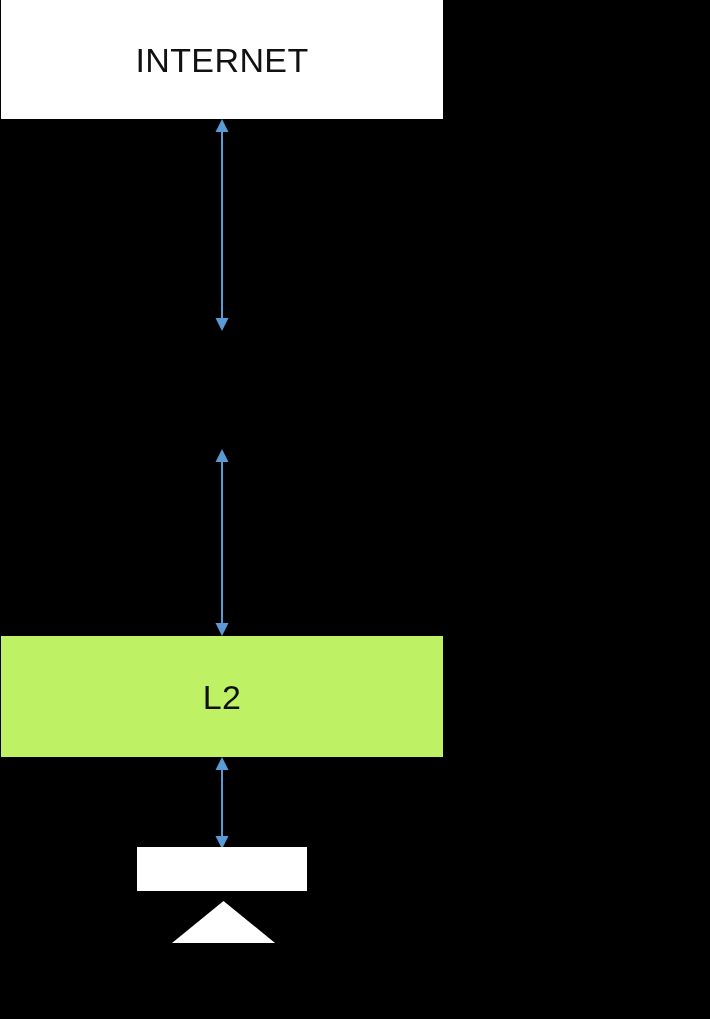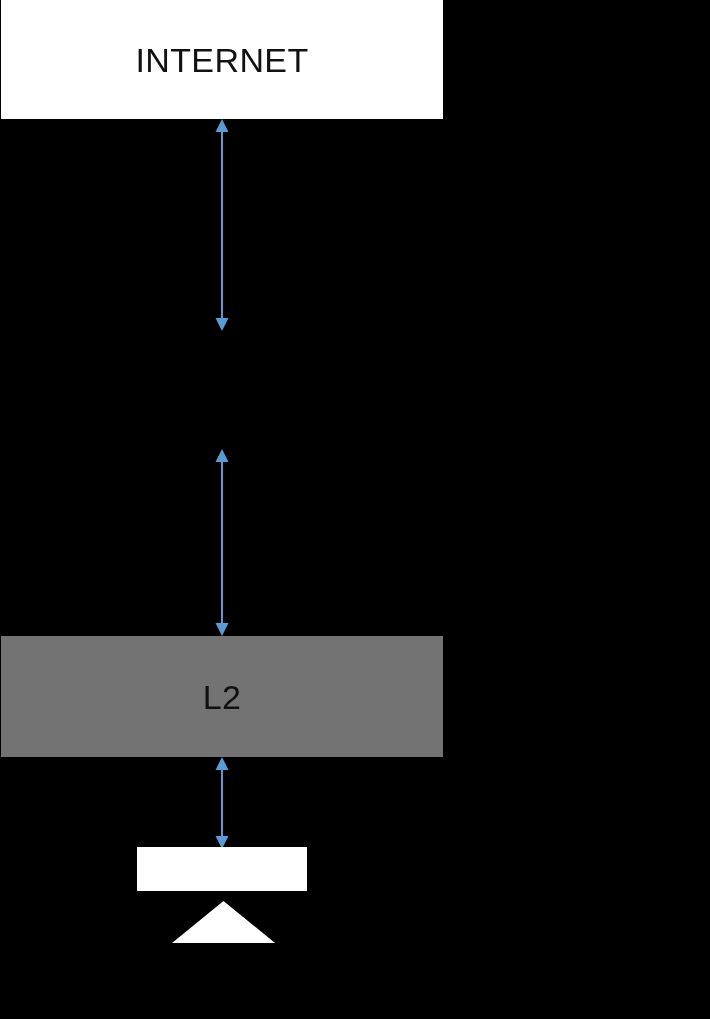--- a/index.html
+++ b/index.html
@@ -63,21 +63,21 @@
       <polygon points="9,212 15.5,199 2.5,199" fill="#5B9BD5"></polygon>
     </svg>
 
 
   <svg class="connector" xmlns="http://www.w3.org/2000/svg" viewBox="0 0 18 187" style="left: 213px; top: 449px; width: 18px; height: 187px;">
       <line x1="9" y1="10" x2="9" y2="177" stroke="#5B9BD5" stroke-width="2"></line>
       <polygon points="9,0 15.5,13 2.5,13" fill="#5B9BD5"></polygon>
       <polygon points="9,187 15.5,174 2.5,174" fill="#5B9BD5"></polygon>
     </svg>
 
-  <div class="node-box" style="left: 1px; top: 636px; width: 442px; height: 121px; background: #737373;">
+  <div class="node-box" style="left: 1px; top: 636px; width: 442px; height: 121px; background: #bef264;">
     <span class="node-label" style="font-size: 34px; color: rgb(17, 17, 17);">L2</span>
   </div>
 
   <svg class="connector" xmlns="http://www.w3.org/2000/svg" viewBox="0 0 18 92" style="left: 213px; top: 757px; width: 18px; height: 92px;">
       <line x1="9" y1="10" x2="9" y2="82" stroke="#5B9BD5" stroke-width="2"></line>
       <polygon points="9,0 15.5,13 2.5,13" fill="#5B9BD5"></polygon>
       <polygon points="9,92 15.5,79 2.5,79" fill="#5B9BD5"></polygon>
     </svg>
 
   <div class="shape-plain" style="left: 137px; top: 847px; width: 170px; height: 44px; background: rgb(255, 255, 255);"></div>

